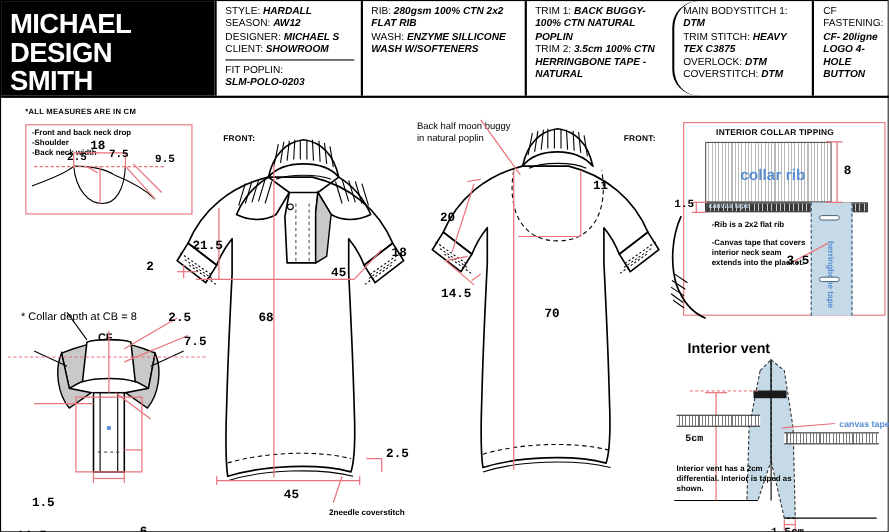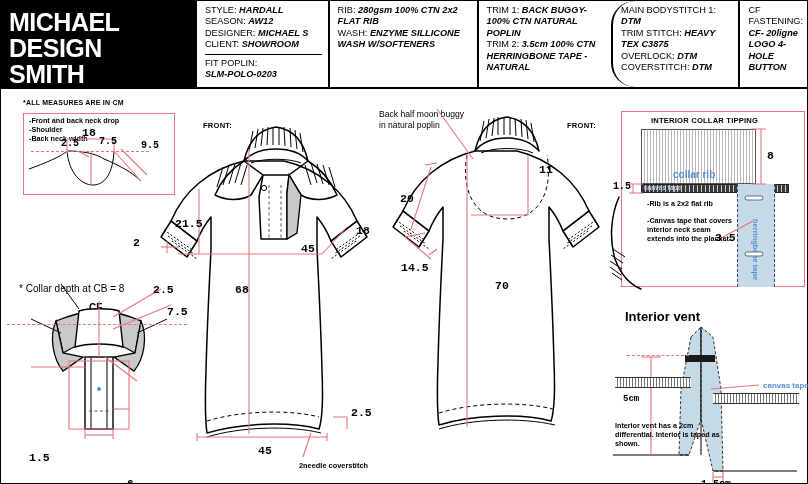--- a/index.html
+++ b/index.html
@@ -307,21 +307,21 @@
 
     <div class="tag" style="left:399px;top:103px;">20</div>
     <div class="tag" style="left:400px;top:172px;">14.5</div>
     <div class="tag" style="left:538px;top:74px;">11</div>
     <div class="tag" style="left:494px;top:190px;">70</div>
 
     <div class="rbox" style="left:620px;top:22px;width:184px;height:176px;"></div>
     <div class="tagttl" style="left:650px;top:27px;">INTERIOR COLLAR TIPPING</div>
 
     <div class="ribpanel" style="left:640px;top:40px;width:115px;height:55px;"></div>
-    <div class="bluetag" style="left:672px;top:62px;font-size:10px;margin-top:18px;">collar rib</div>
+    <div class="bluetag" style="left:672px;top:62px;font-size:14px;">collar rib</div>
 
     <div class="canvasband" style="left:640px;top:95px;width:148px;height:9px;"></div>
     <div class="bluetag" style="left:643px;top:95px;font-size:6.5px;color:#bcd2e6;">canvas tape</div>
 
     <div class="herr" style="left:736px;top:95px;width:38px;height:103px;"></div>
     <div class="vertlabel" style="left:750px;top:130px;">herringbone tape</div>
 
     <svg width="808" height="395">
 
       <rect x="744" y="107" width="18" height="4" rx="2" fill="#fff" stroke="#36506b" stroke-width=".8"></rect>

